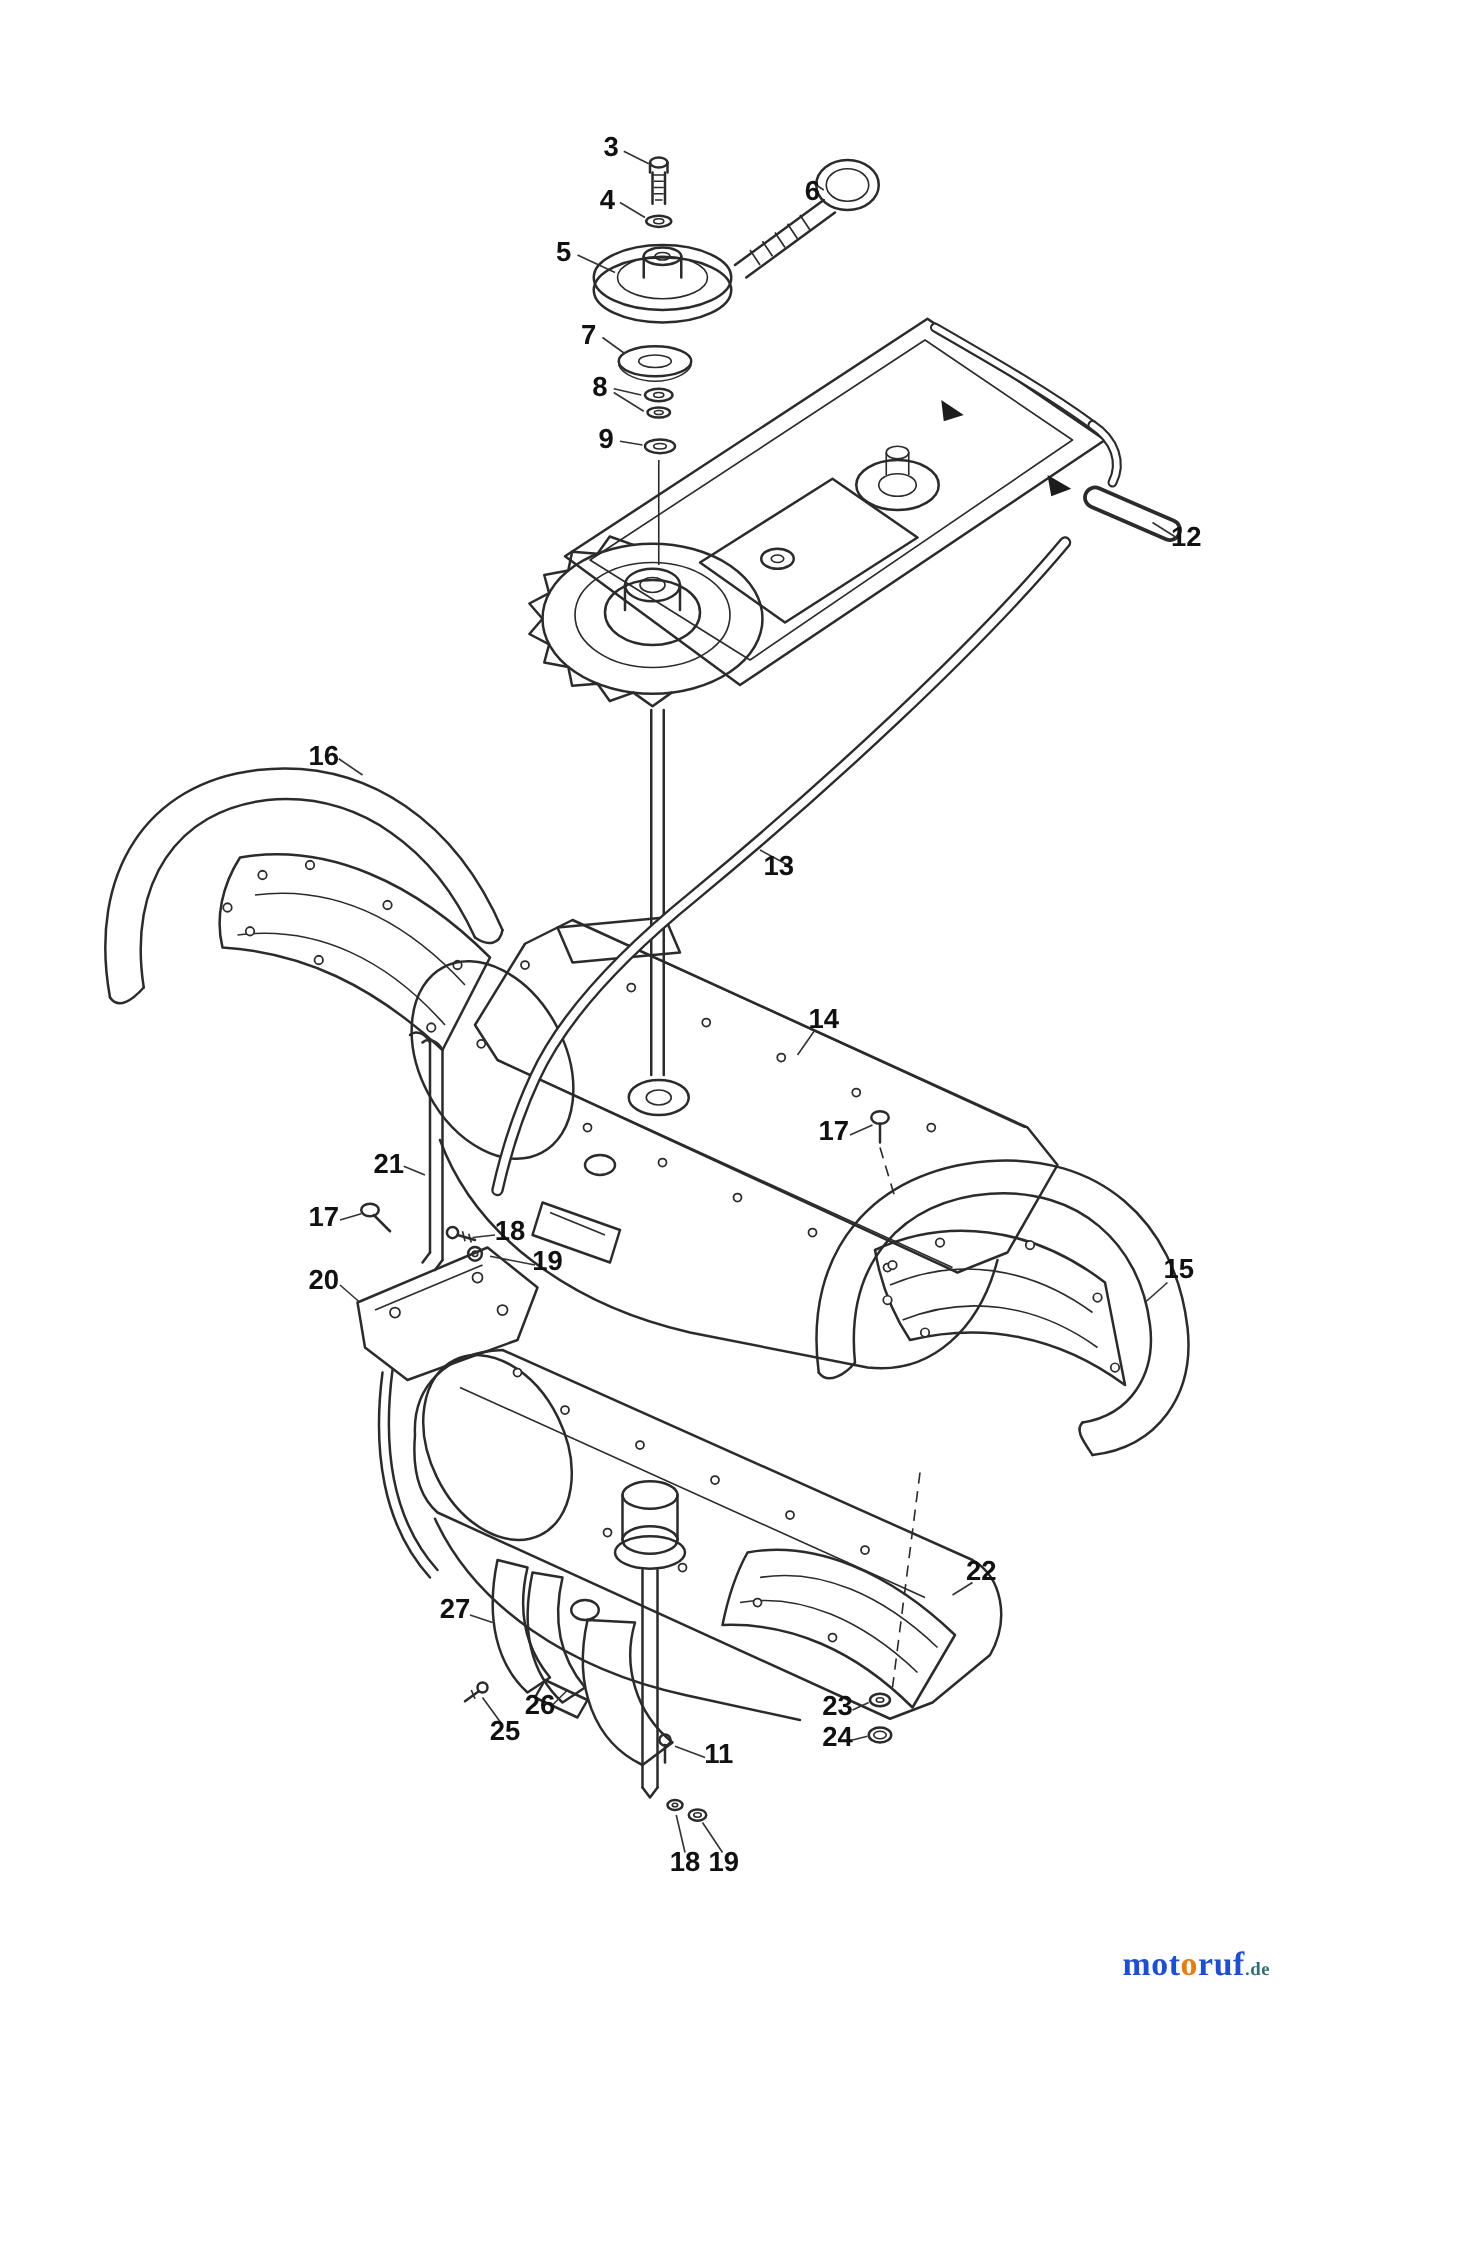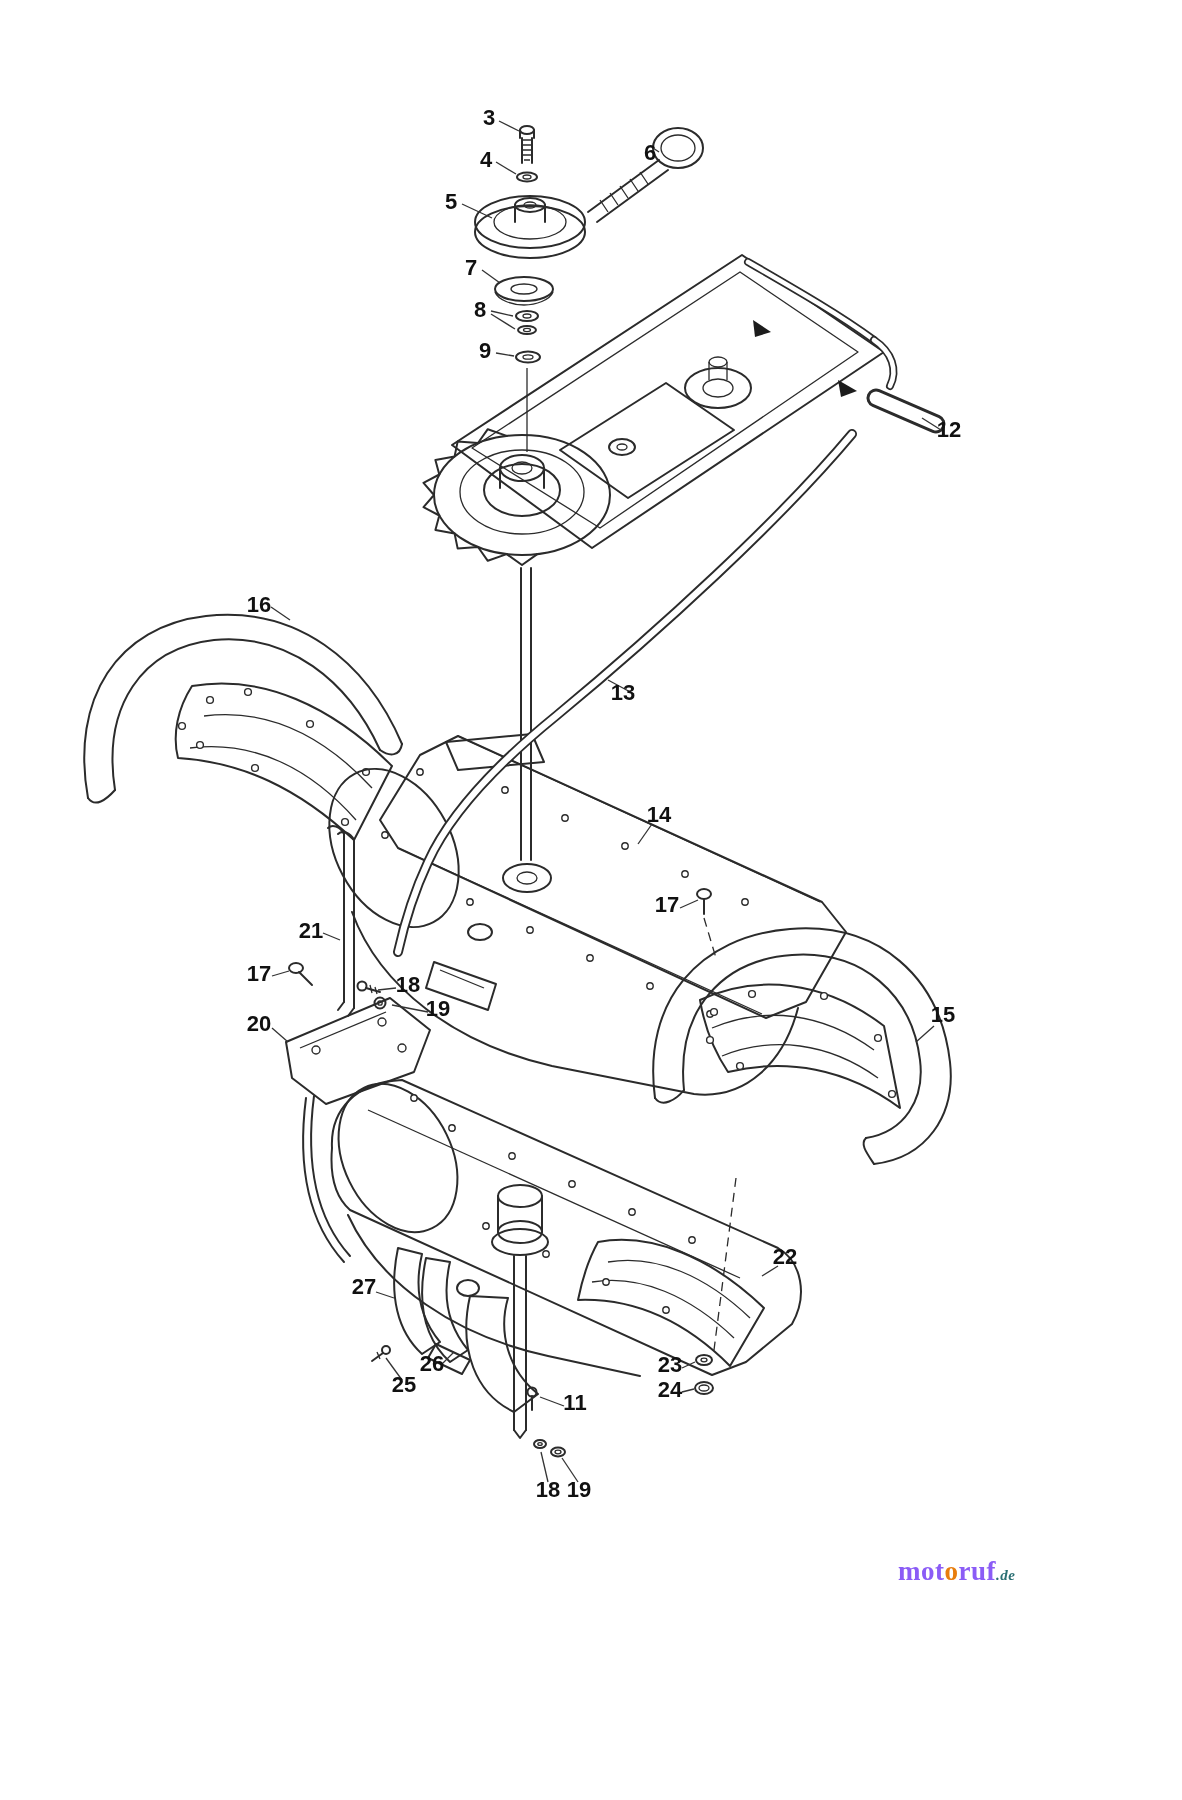--- a/index.html
+++ b/index.html
@@ -14,23 +14,23 @@
   .lbl{font:600 22px "Liberation Sans",sans-serif;fill:#111111;text-anchor:middle;}
   .tube-o{fill:none;stroke:#2b2b2b;stroke-width:10;stroke-linecap:round;}
   .tube-i{fill:none;stroke:#ffffff;stroke-width:6.2;stroke-linecap:round;}
   .tube2-o{fill:none;stroke:#2b2b2b;stroke-width:8;stroke-linecap:round;}
   .tube2-i{fill:none;stroke:#ffffff;stroke-width:4.6;stroke-linecap:round;}
   .grip-o{fill:none;stroke:#2b2b2b;stroke-width:19;stroke-linecap:round;}
   .grip-i{fill:none;stroke:#ffffff;stroke-width:13;stroke-linecap:round;}
   .dk{fill:#1c1c1c;stroke:none;}
   .watermark{position:absolute;left:898px;top:1556px;font:bold 27px "Liberation Serif",serif;
              letter-spacing:0.5px;white-space:nowrap;}
-  .wm-blue{color:#8b5cf6;}
+  .wm-blue{color:#1d4ed8;}
   .wm-orange{color:#e87d0d;}
-  .wm-tld{font-size:15px;color:#2a6f73;font-style:italic;}
+  .wm-tld{font-size:15px;color:#2a6f73;}
 </style>
 </head>
 <body>
 
 <div class="canvas">
 <svg width="1182" height="1800" viewBox="0 0 1182 1800">
 
   <g>
     <path class="ln" d="M88,798 C70,698 118,626 206,616 C296,606 366,660 402,744"></path>
     <path class="ln" d="M115,790 C102,706 142,648 214,640 C288,633 348,680 380,750"></path>

